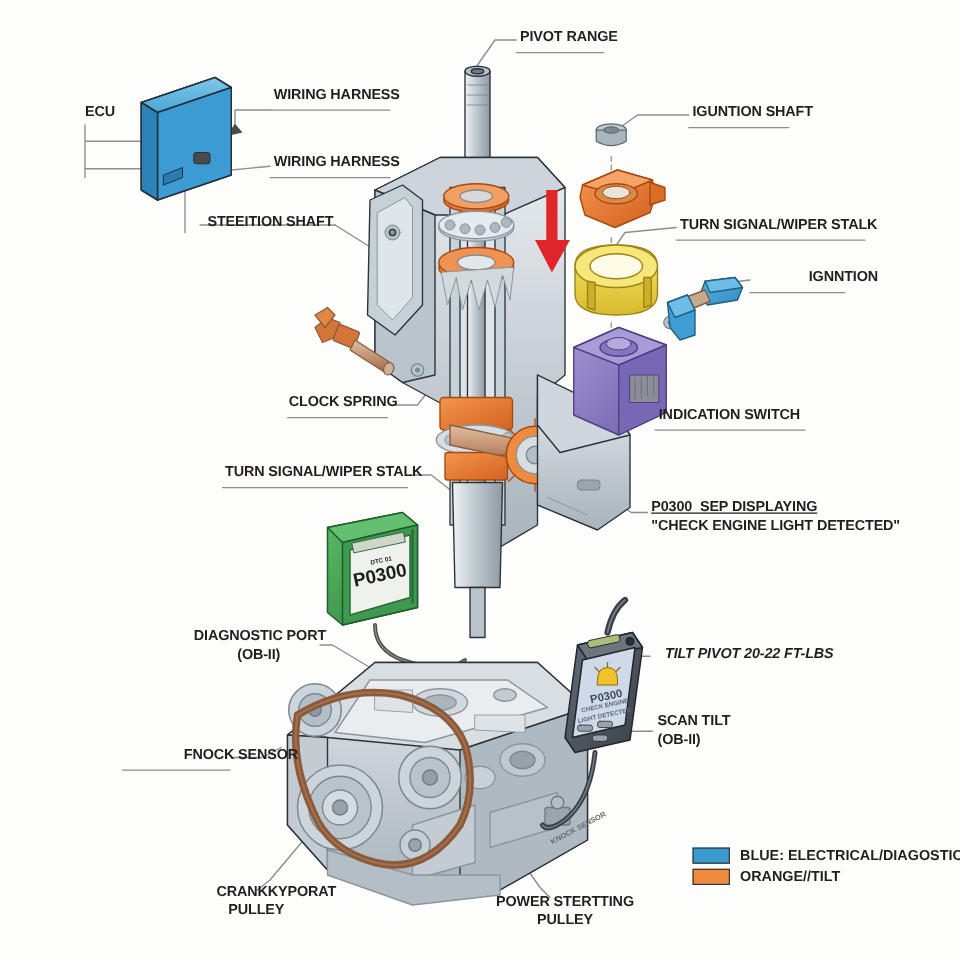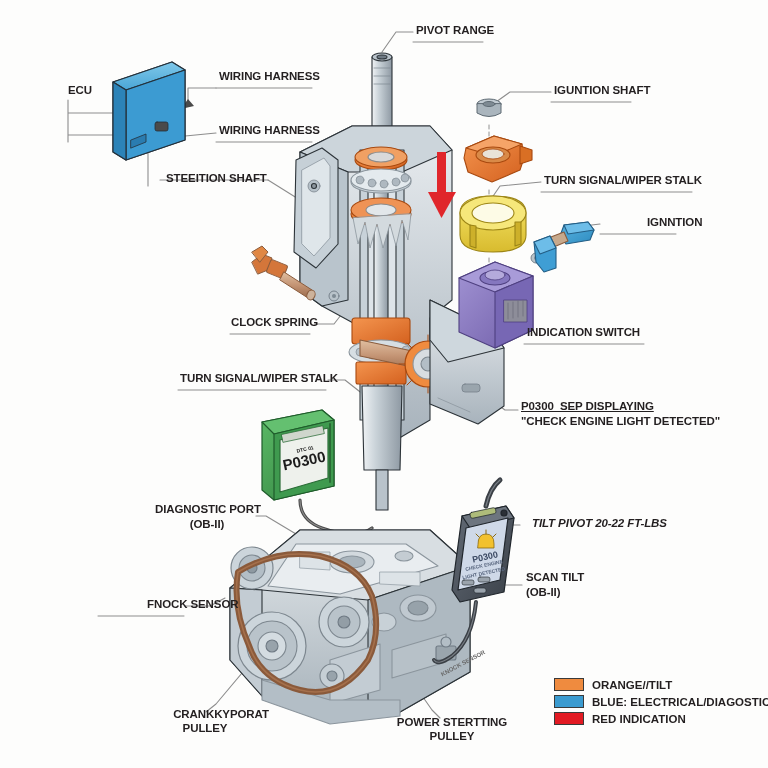--- a/index.html
+++ b/index.html
@@ -487,26 +487,22 @@
 
   <div class="dev-screen-txt" style="left:286px; top:446px; width:38px; font-size:5px; transform:rotate(-12deg);">DTC 01</div>
   <div class="dev-screen-txt" style="left:282px; top:452px; width:44px; font-size:15px; transform:rotate(-12deg);">P0300</div>
 
   <div class="dev-screen-txt" style="left:468px; top:552px; width:34px; font-size:9px; color:#3c4a63; transform:rotate(-12deg);">P0300</div>
   <div class="dev-screen-txt" style="left:464px; top:562px; width:40px; font-size:5px; color:#5a6880; transform:rotate(-12deg);">CHECK ENGINE</div>
   <div class="dev-screen-txt" style="left:462px; top:570px; width:42px; font-size:5px; color:#5a6880; transform:rotate(-12deg);">LIGHT DETECTED</div>
 
   <div class="legend">
     <div class="legend-row">
-      <span class="legend-sw" style="background:#ef8b3f"></span>
-      <span class="legend-tx">ORANGE//TILT</span>
-    </div>
-    <div class="legend-row">
       <span class="legend-sw" style="background:#3b9bd0"></span>
       <span class="legend-tx">BLUE: ELECTRICAL/DIAGOSTIC</span>
     </div>
     <div class="legend-row">
-      <span class="legend-sw" style="background:#e21a23"></span>
-      <span class="legend-tx">RED INDICATION</span>
+      <span class="legend-sw" style="background:#ef8b3f"></span>
+      <span class="legend-tx">ORANGE//TILT</span>
     </div>
   </div>
 
 </div>
 
 </body></html>

